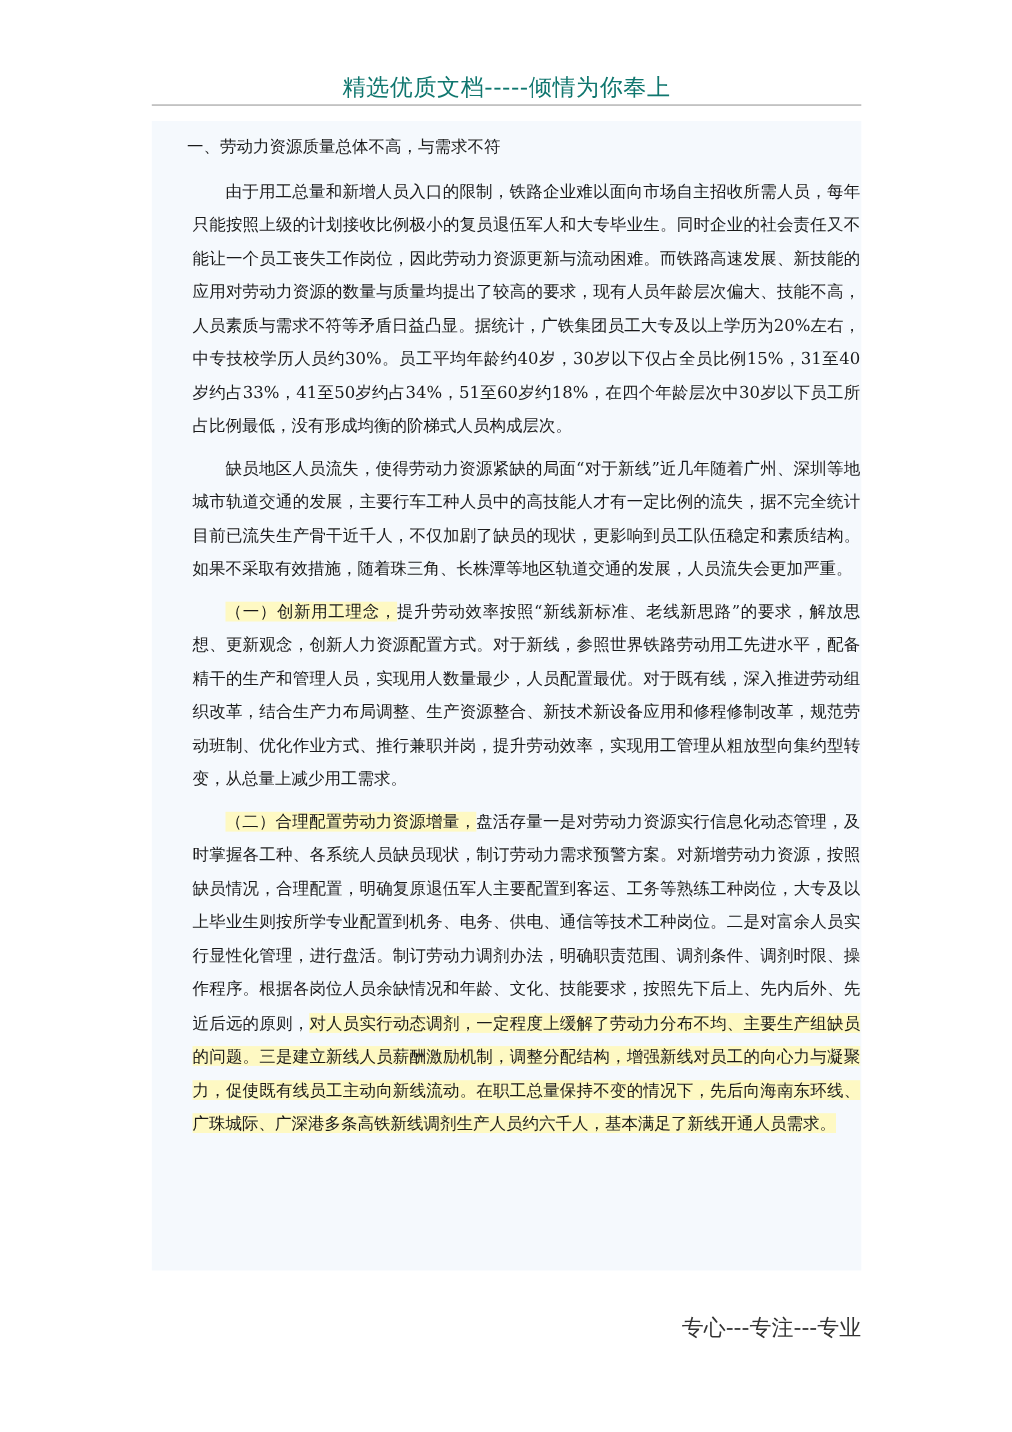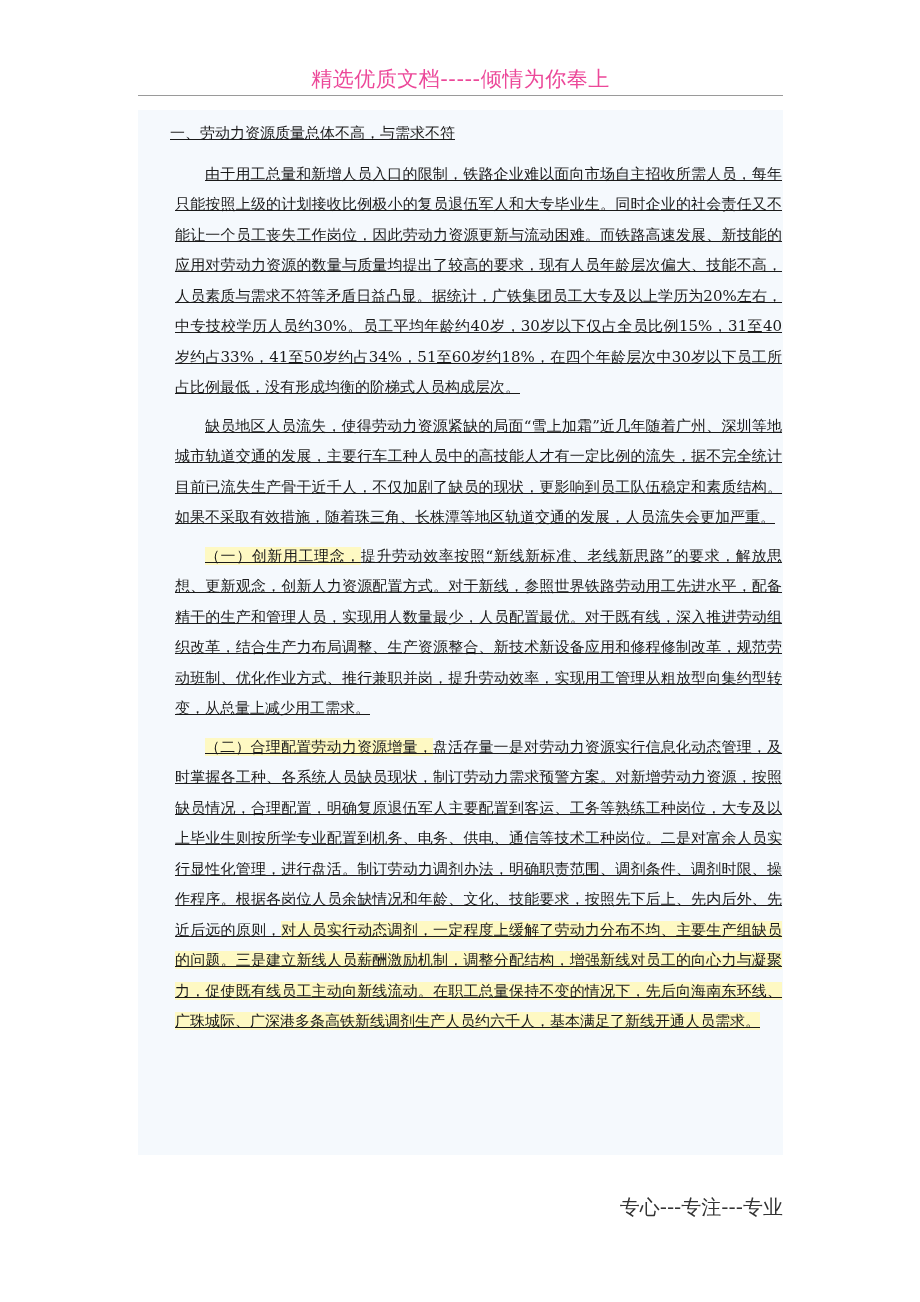--- a/index.html
+++ b/index.html
@@ -18,21 +18,21 @@
     .page-header {
       position: absolute;
       left: 138px;
       top: 62px;
       width: 645px;
       height: 34px;
       text-align: center;
       font-family: "DejaVu Sans", "Liberation Sans", sans-serif;
       font-size: 21px;
       line-height: 34px;
-      color: #ec4899;
+      color: #0f766e;
       letter-spacing: 0.5px;
     }
     .header-rule {
       position: absolute;
       left: 138px;
       top: 95px;
       width: 645px;
       height: 0;
       border-top: 1.5px solid #9a9a9a;
     }
@@ -50,21 +50,20 @@
       top: 118px;
       width: 642px;
       font-size: 15px;
       line-height: 30.5px;
       text-align: justify;
       text-justify: inter-character;
     }
     .content p {
       margin: 0;
       text-indent: 2em;
-      text-decoration: underline;
     }
     .content p.heading {
       margin-bottom: 10px;
     }
     .content p.para {
       margin-bottom: 8px;
       margin-left: 35px;
     }
     .hl {
       background: #fef9c3;
@@ -85,18 +84,18 @@
 <body>
 
 <div class="page-header">精选优质文档-----倾情为你奉上</div>
 <div class="header-rule"></div>
 
 <div class="content-panel"></div>
 
 <div class="content">
   <p class="heading">一、劳动力资源质量总体不高，与需求不符</p>
   <p class="para">由于用工总量和新增人员入口的限制，铁路企业难以面向市场自主招收所需人员，每年只能按照上级的计划接收比例极小的复员退伍军人和大专毕业生。同时企业的社会责任又不能让一个员工丧失工作岗位，因此劳动力资源更新与流动困难。而铁路高速发展、新技能的应用对劳动力资源的数量与质量均提出了较高的要求，现有人员年龄层次偏大、技能不高，人员素质与需求不符等矛盾日益凸显。据统计，广铁集团员工大专及以上学历为20%左右，中专技校学历人员约30%。员工平均年龄约40岁，30岁以下仅占全员比例15%，31至40岁约占33%，41至50岁约占34%，51至60岁约18%，在四个年龄层次中30岁以下员工所占比例最低，没有形成均衡的阶梯式人员构成层次。</p>
-  <p class="para">缺员地区人员流失，使得劳动力资源紧缺的局面“雪上加霜”近几年随着广州、深圳等地城市轨道交通的发展，主要行车工种人员中的高技能人才有一定比例的流失，据不完全统计目前已流失生产骨干近千人，不仅加剧了缺员的现状，更影响到员工队伍稳定和素质结构。如果不采取有效措施，随着珠三角、长株潭等地区轨道交通的发展，人员流失会更加严重。</p>
+  <p class="para">缺员地区人员流失，使得劳动力资源紧缺的局面“对于新线”近几年随着广州、深圳等地城市轨道交通的发展，主要行车工种人员中的高技能人才有一定比例的流失，据不完全统计目前已流失生产骨干近千人，不仅加剧了缺员的现状，更影响到员工队伍稳定和素质结构。如果不采取有效措施，随着珠三角、长株潭等地区轨道交通的发展，人员流失会更加严重。</p>
   <p class="para"><span class="hl">（一）创新用工理念，</span><span>提升劳动效率按照“新线新标准、老线新思路”的要求，解放思想、更新观念，创新人力资源配置方式。对于新线，参照世界铁路劳动用工先进水平，配备精干的生产和管理人员，实现用人数量最少，人员配置最优。对于既有线，深入推进劳动组织改革，结合生产力布局调整、生产资源整合、新技术新设备应用和修程修制改革，规范劳动班制、优化作业方式、推行兼职并岗，提升劳动效率，实现用工管理从粗放型向集约型转变，从总量上减少用工需求。</span></p>
   <p class="para"><span class="hl">（二）合理配置劳动力资源增量，</span><span>盘活存量一是对劳动力资源实行信息化动态管理，及时掌握各工种、各系统人员缺员现状，制订劳动力需求预警方案。对新增劳动力资源，按照缺员情况，合理配置，明确复原退伍军人主要配置到客运、工务等熟练工种岗位，大专及以上毕业生则按所学专业配置到机务、电务、供电、通信等技术工种岗位。二是对富余人员实行显性化管理，进行盘活。制订劳动力调剂办法，明确职责范围、调剂条件、调剂时限、操作程序。根据各岗位人员余缺情况和年龄、文化、技能要求，按照先下后上、先内后外、先近后远的原则，</span><span class="hl">对人员实行动态调剂，一定程度上缓解了劳动力分布不均、主要生产组缺员的问题。三是建立新线人员薪酬激励机制，调整分配结构，增强新线对员工的向心力与凝聚力，促使既有线员工主动向新线流动。在职工总量保持不变的情况下，先后向海南东环线、广珠城际、广深港多条高铁新线调剂生产人员约六千人，基本满足了新线开通人员需求。</span></p>
 </div>
 
 <div class="page-footer">专心---专注---专业</div>
 
 </body></html>

